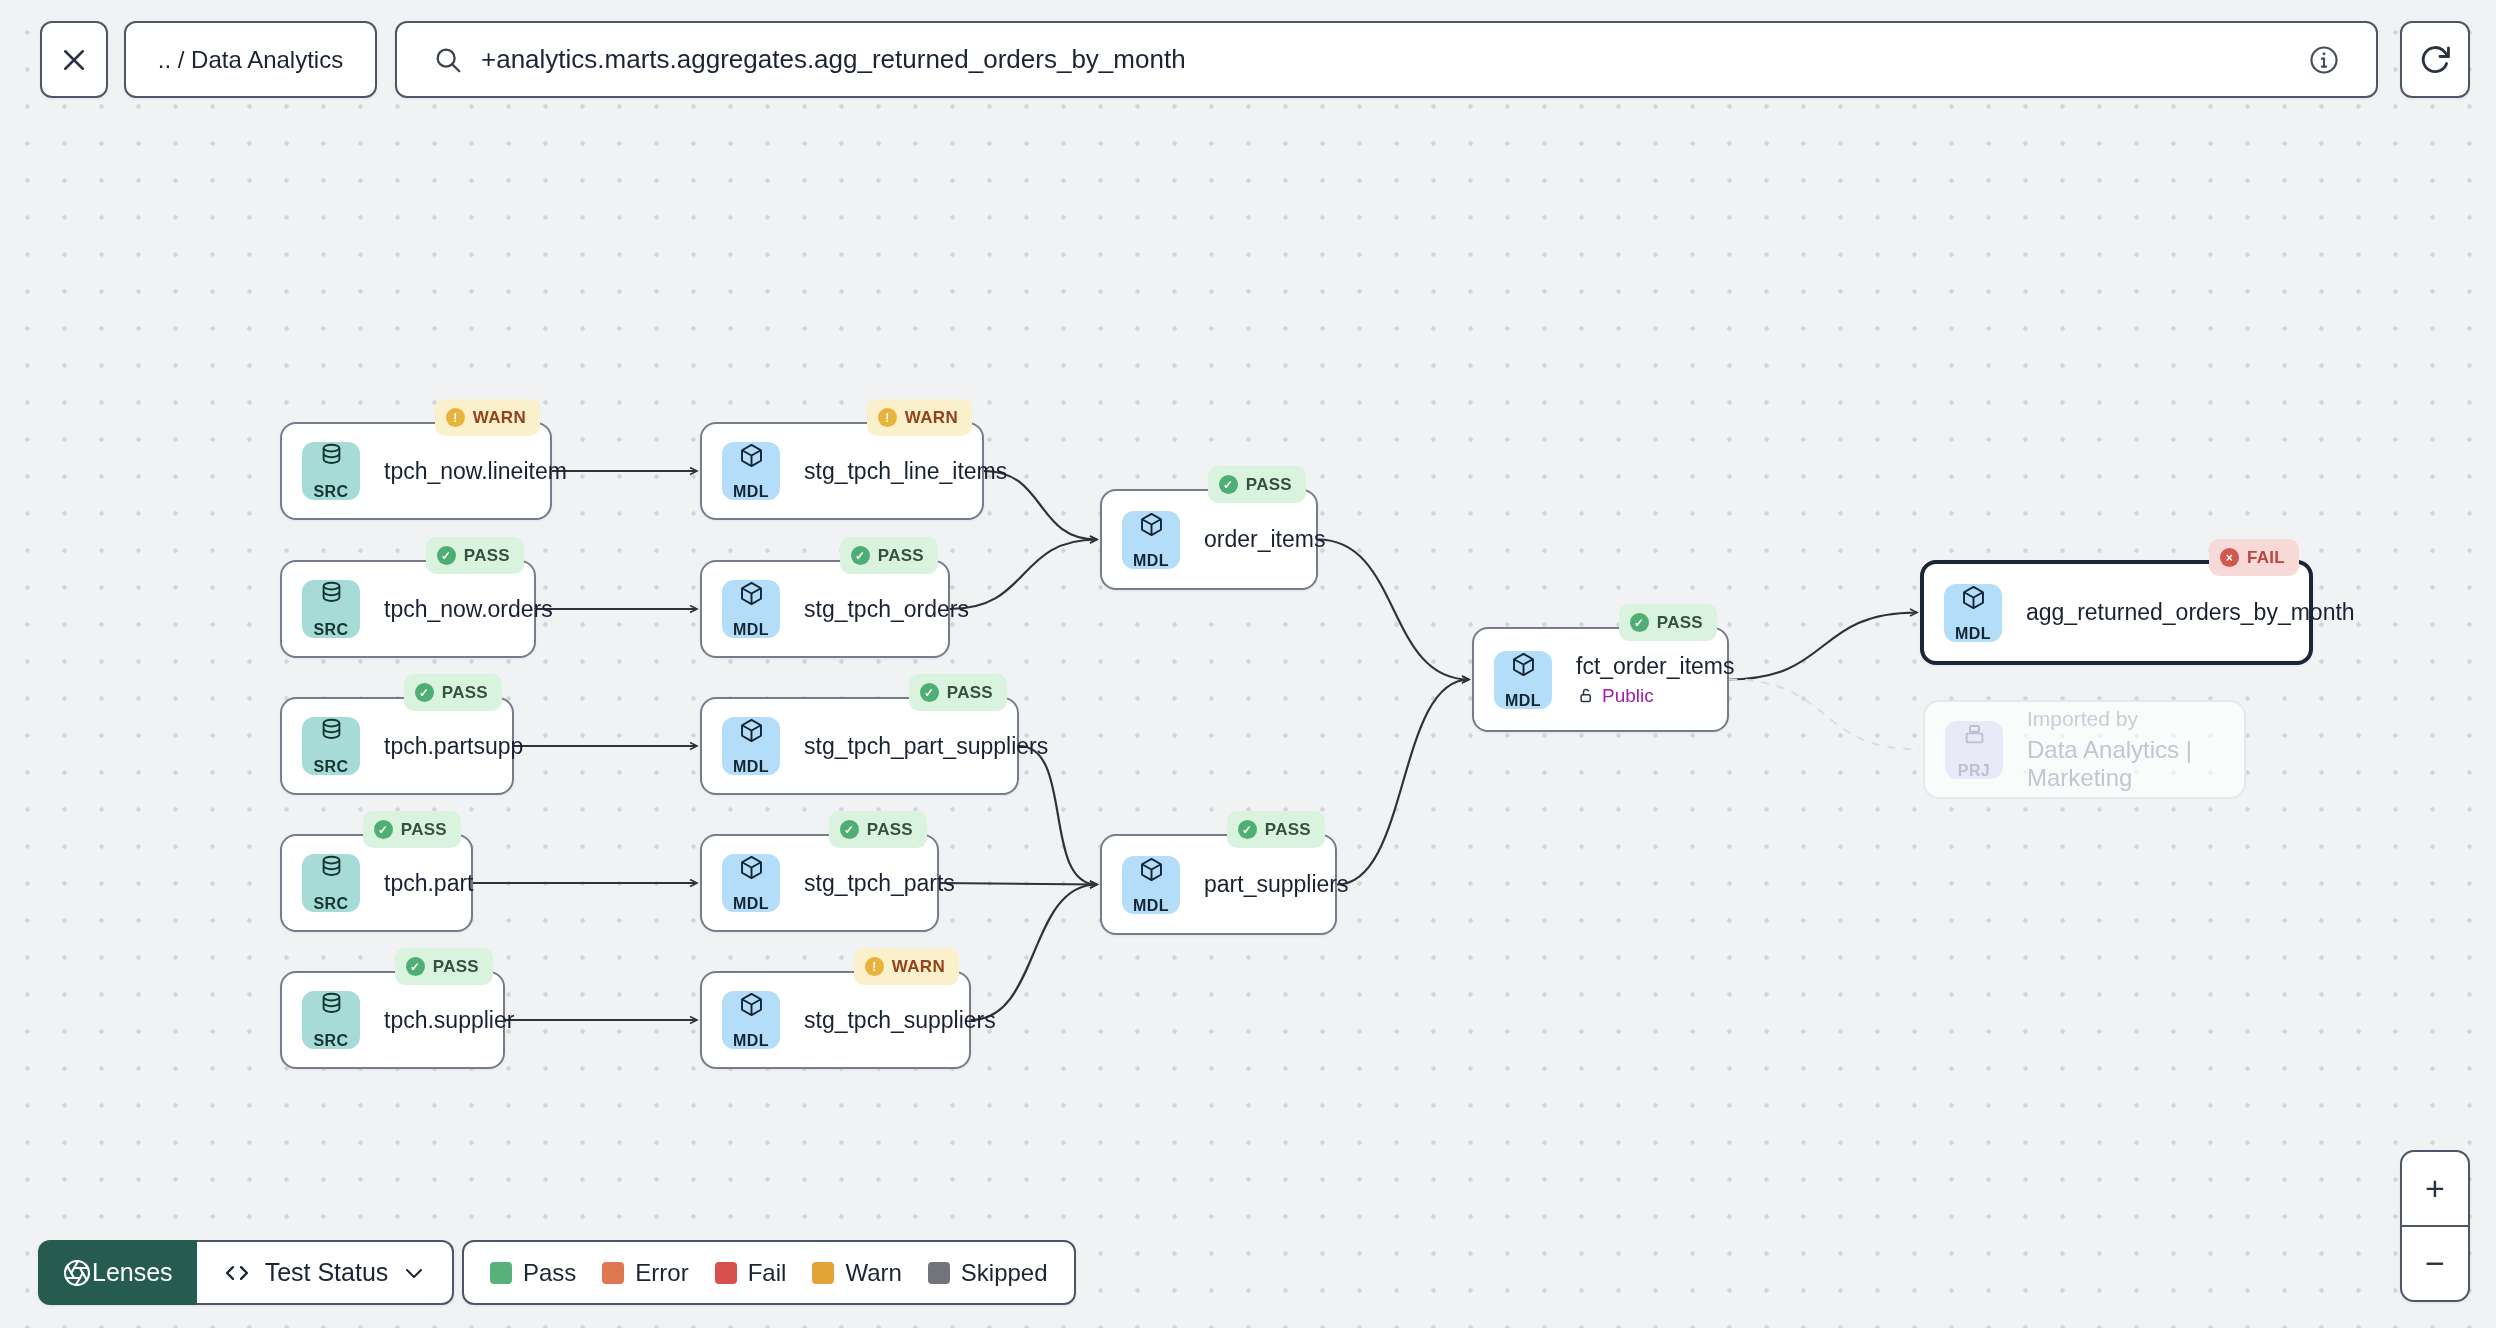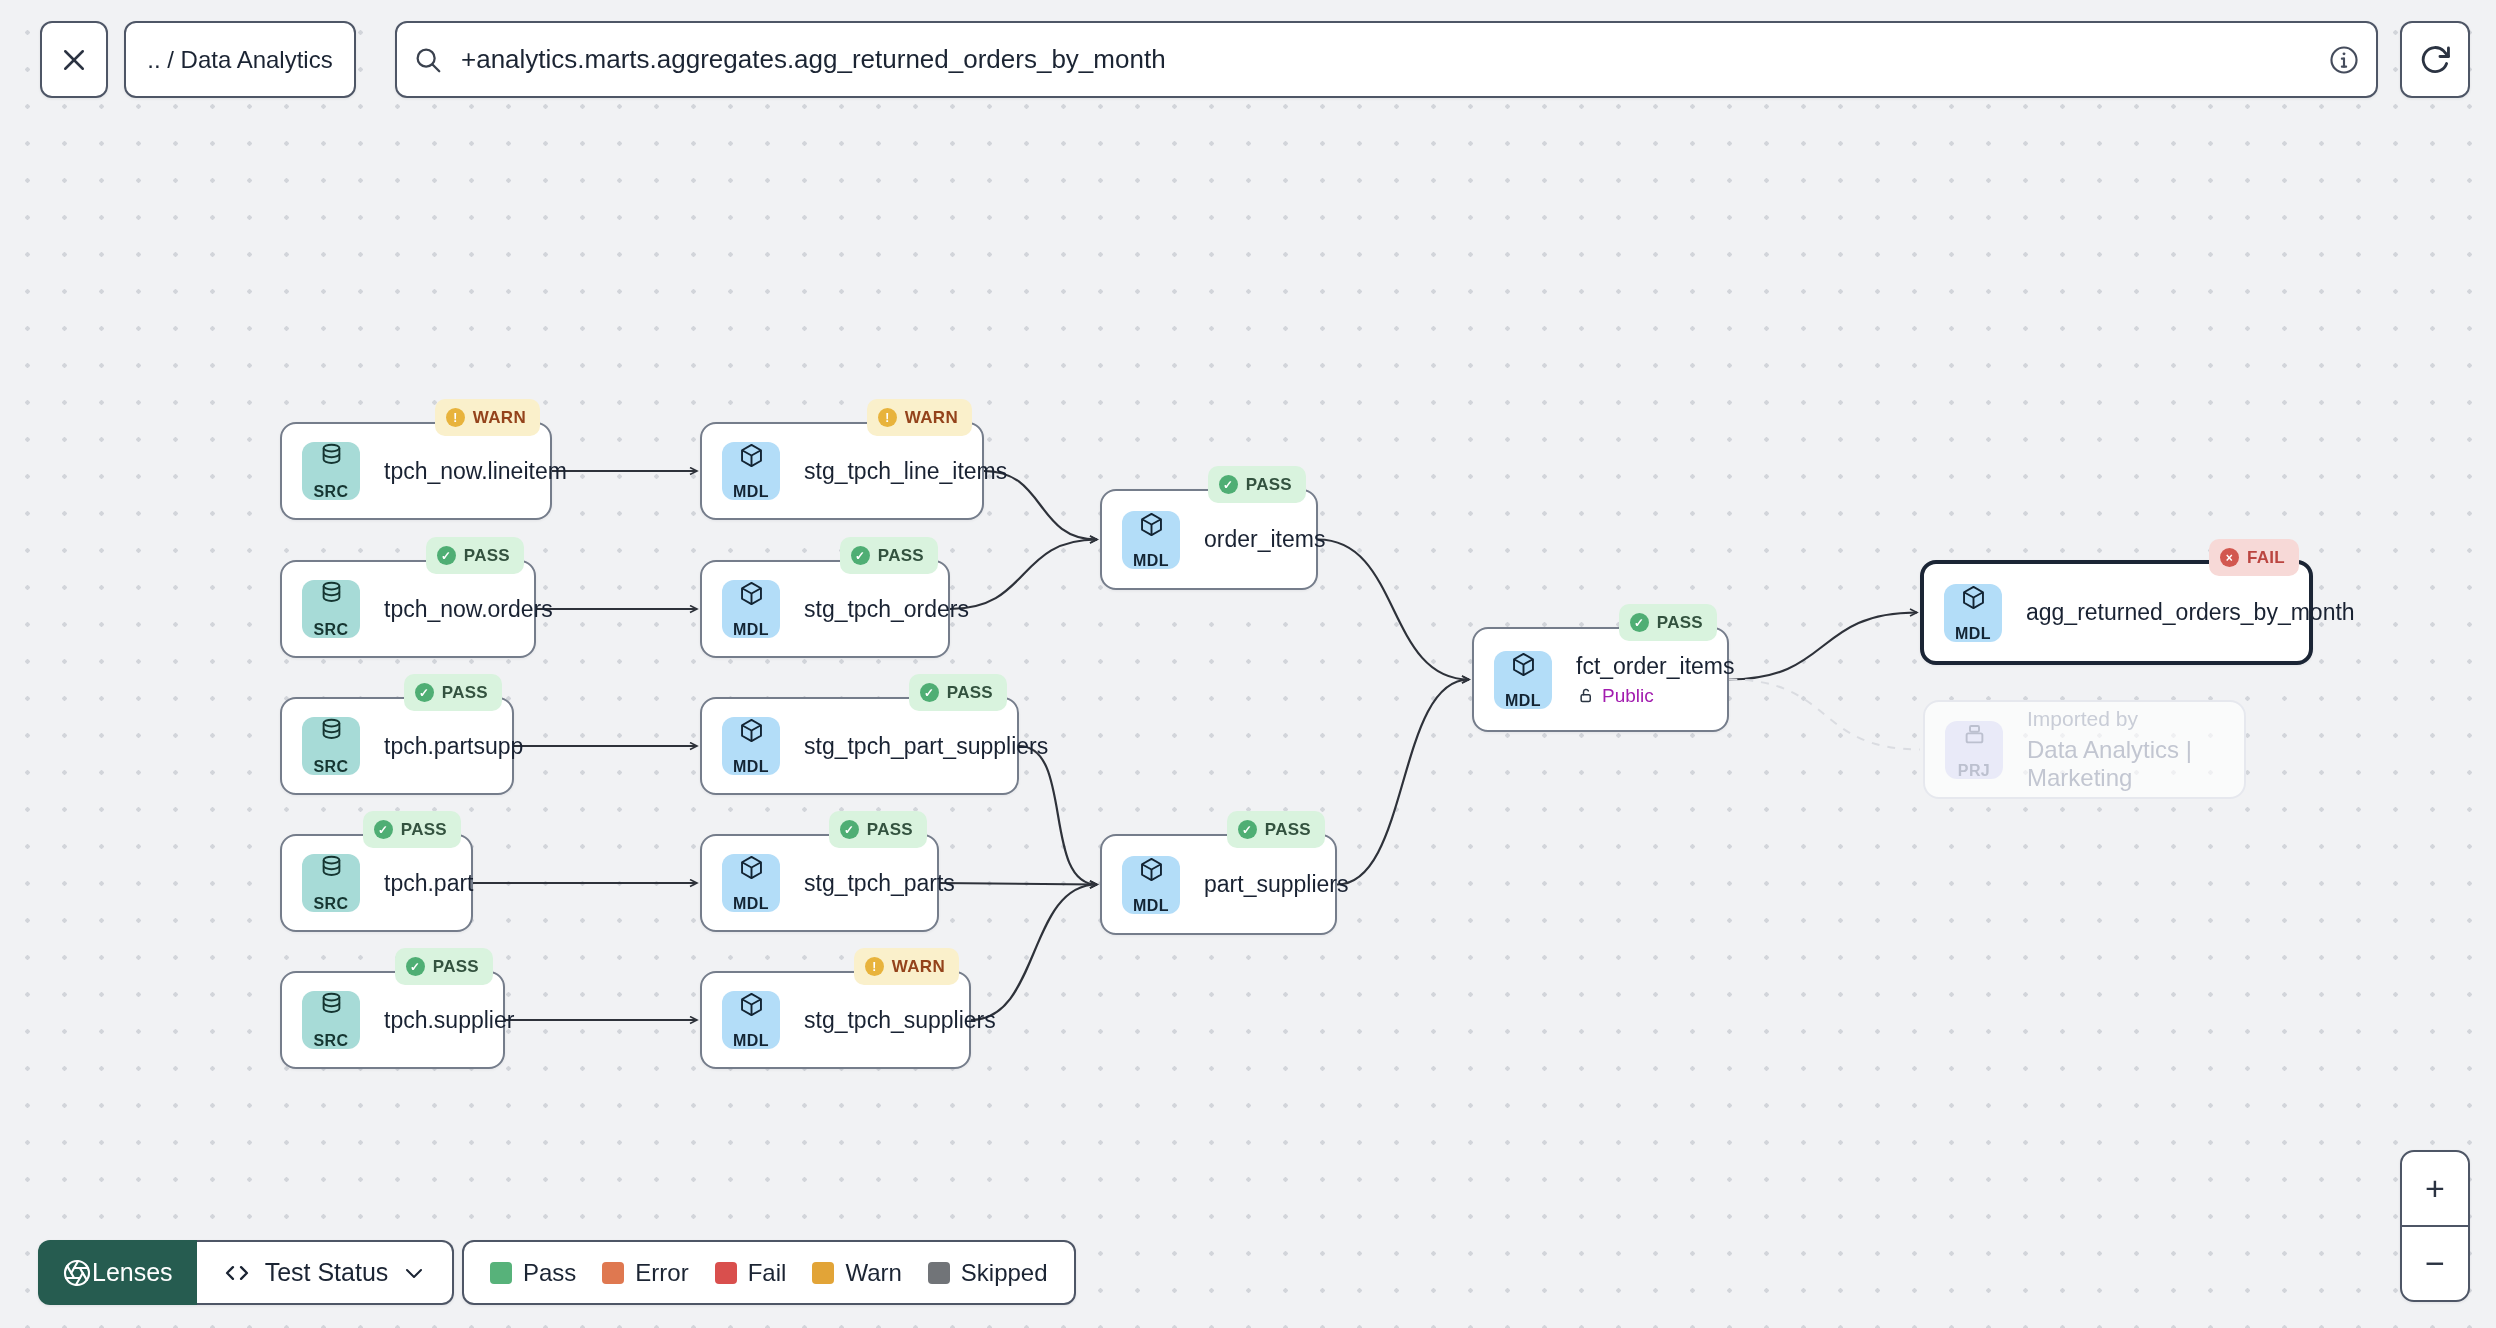--- a/index.html
+++ b/index.html
@@ -11,25 +11,25 @@
     background-image: radial-gradient(#d2d5da 2px, transparent 2.4px);
     background-size:37px 37px; background-position:9px 14px;
   }
   
   .btn {
     position:absolute; background:#fff; border:2px solid #4e5666; border-radius:12px;
     display:flex; align-items:center; justify-content:center; cursor:pointer;
     box-shadow:0 1px 3px rgba(20,24,33,0.07);
   }
   .close-btn { left:40px; top:21px; width:68px; height:77px; }
-  .crumb-btn { left:124px; top:21px; width:232px; height:77px; font-size:24px; color:#1b2433; }
+  .crumb-btn { left:124px; top:21px; width:253px; height:77px; font-size:24px; color:#1b2433; }
   .search-bar {
     position:absolute; left:395px; top:21px; width:1983px; height:77px;
     background:#fff; border:2px solid #4e5666; border-radius:12px;
-    display:flex; align-items:center; padding:0 16px;
+    display:flex; align-items:center; padding:0 36px;
     box-shadow:0 1px 3px rgba(20,24,33,0.07);
   }
   .search-bar input {
     flex:1; border:none; outline:none; background:transparent;
     font-family:"Liberation Sans", sans-serif; font-size:26px; color:#1b2433; margin-left:18px;
   }
   .refresh-btn { left:2400px; top:21px; width:70px; height:77px; }
   .iconwrap { display:flex; align-items:center; justify-content:center; }
   
   .edges { position:absolute; left:0; top:0; width:2496px; height:1328px; }

